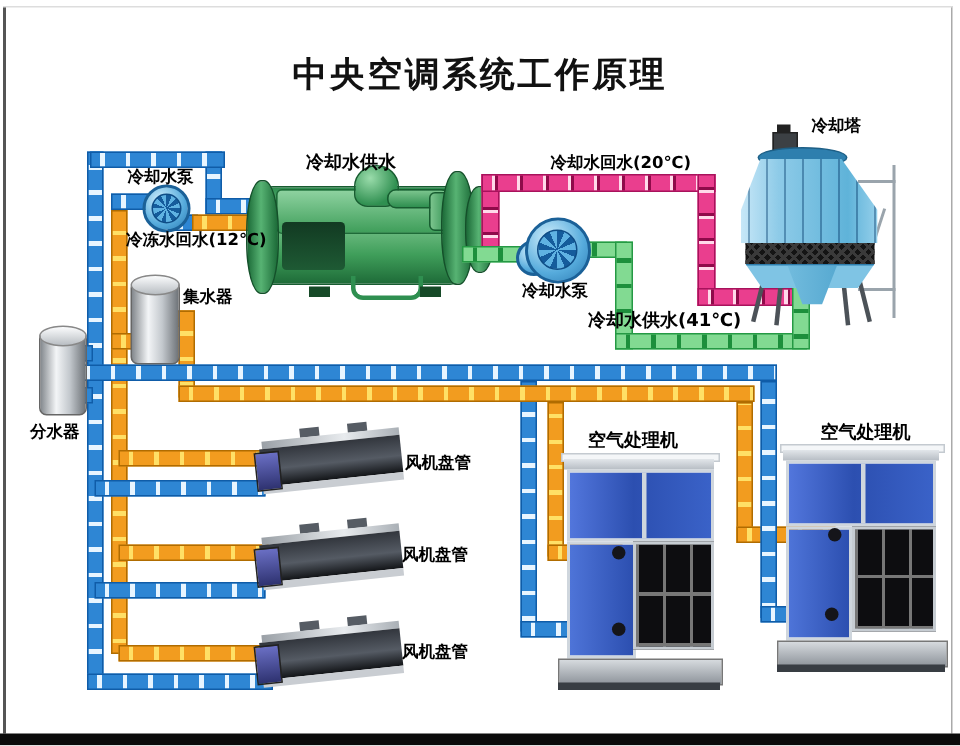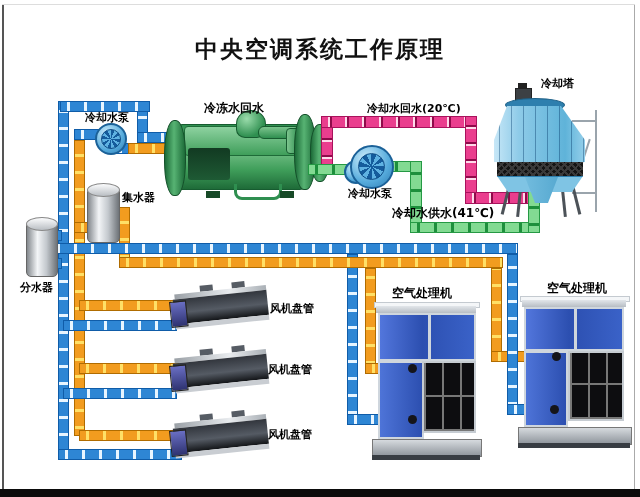--- a/index.html
+++ b/index.html
@@ -261,21 +261,22 @@
     </div>
     <div class="leftcol" style="left:6px;top:57px;width:44px;height:76px;"></div>
     <div class="grille" style="left:50px;top:57px;width:56px;height:70px;"></div>
     <div class="base" style="left:0;top:133px;width:112px;height:16px;"></div>
     <div class="baseedge" style="left:0;top:149px;width:112px;height:5px;"></div>
   </div>
   <div class="dot" style="left:552px;top:352px;"></div>
   <div class="dot" style="left:550px;top:405px;"></div>
 
   <div class="lbl" style="left:85px;top:110px;">冷却水泵</div>
-  <div class="lbl" style="left:204px;top:100px;font-size:12px;">冷冻水回水</div>
+  <div class="lbl" style="left:84px;top:152px;">冷冻水回水(12℃)</div>
+  <div class="lbl" style="left:204px;top:100px;font-size:12px;">冷却水供水</div>
   <div class="lbl" style="left:367px;top:101px;">冷却水回水(20℃)</div>
   <div class="lbl" style="left:541px;top:76px;">冷却塔</div>
   <div class="lbl" style="left:348px;top:186px;">冷却水泵</div>
   <div class="lbl" style="left:392px;top:205px;font-size:12px;">冷却水供水(41℃)</div>
   <div class="lbl" style="left:122px;top:190px;">集水器</div>
   <div class="lbl" style="left:20px;top:280px;">分水器</div>
   <div class="lbl" style="left:270px;top:301px;">风机盘管</div>
   <div class="lbl" style="left:268px;top:362px;">风机盘管</div>
   <div class="lbl" style="left:268px;top:427px;">风机盘管</div>
   <div class="lbl" style="left:392px;top:285px;font-size:12px;">空气处理机</div>

